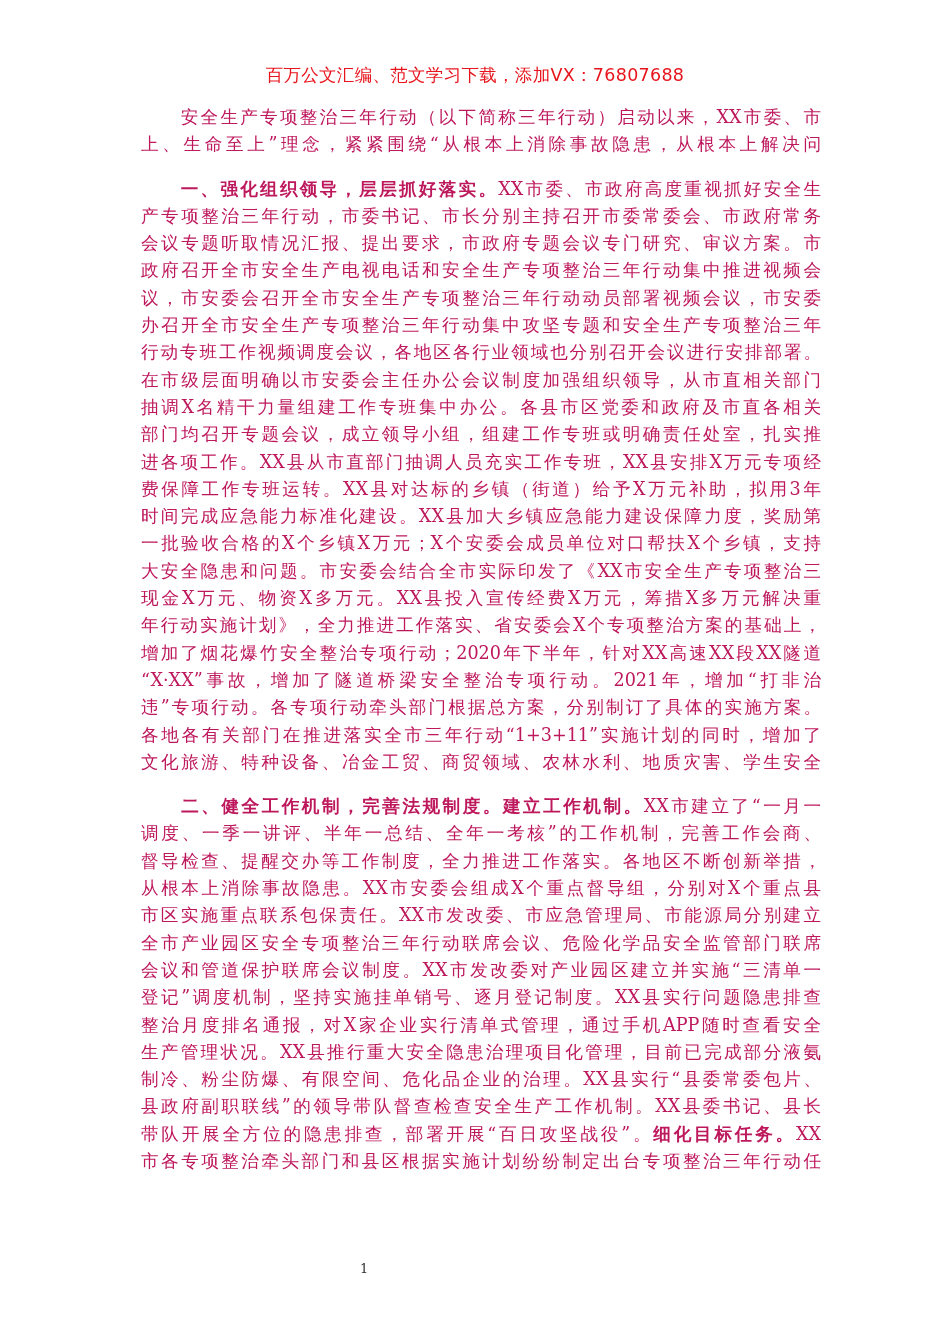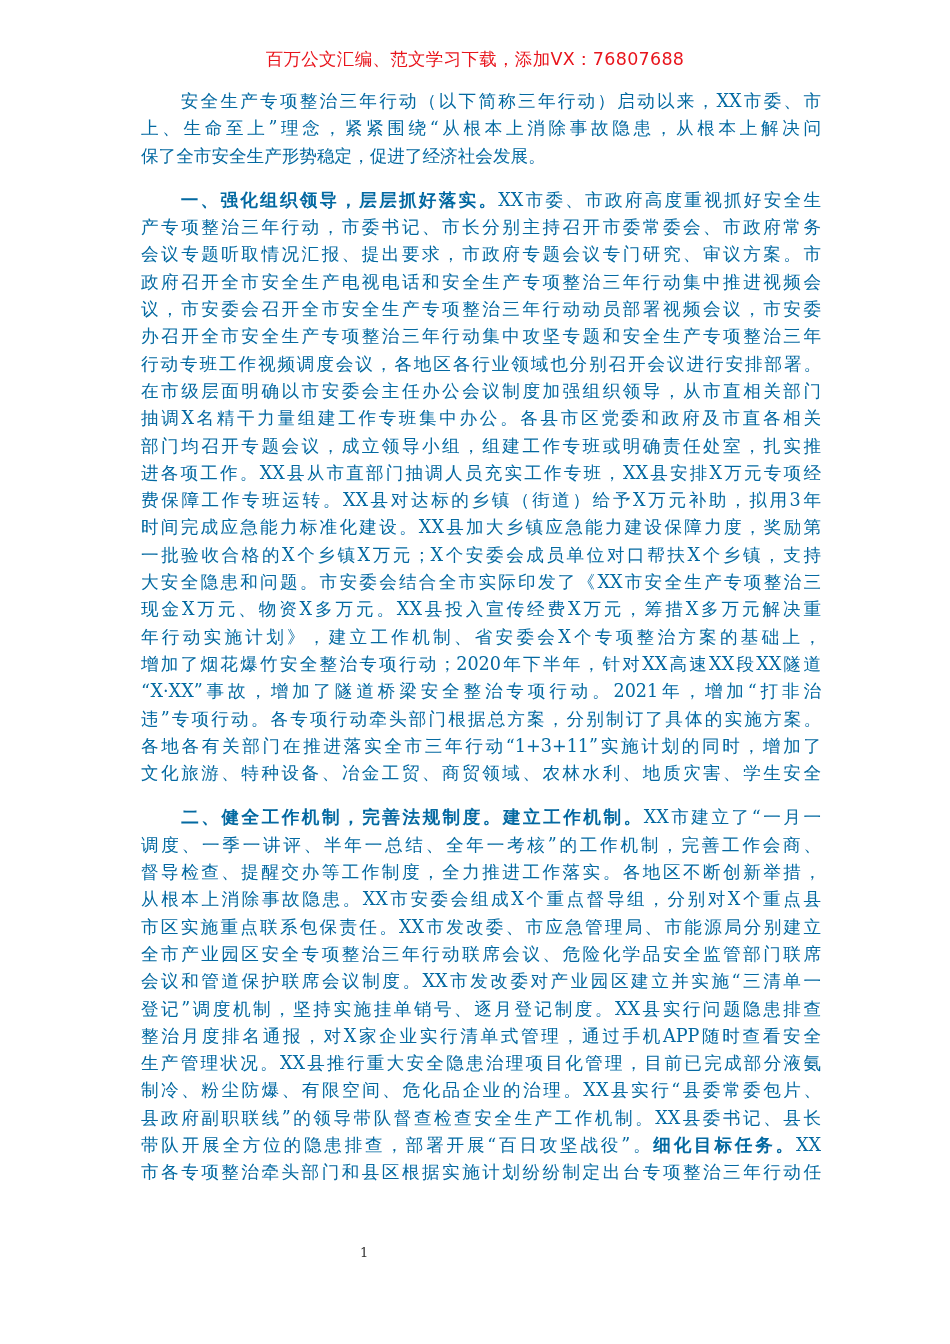--- a/index.html
+++ b/index.html
@@ -1,60 +1,59 @@
 <!DOCTYPE html>
 <html><head>
 <meta charset="utf-8">
 <style>
   html, body { margin:0; padding:0; background:#ffffff; }
   body { width:950px; height:1344px; position:relative; overflow:hidden; }
-  .page { position:absolute; left:0; top:0; width:950px; height:1092px; background:#fff; }
+  .page { position:absolute; left:0; top:16px; width:950px; height:1092px; background:#fff; }
   .banner { position:absolute; left:0; width:950px; top:47px; text-align:center;
     color:#e8141c; font-family:"DejaVu Sans", sans-serif; font-size:17.5px; letter-spacing:0.3px; }
   .body { position:absolute; left:141px; top:88px; width:680px;
-    font-family:"DejaVu Serif", serif; font-size:17.6px; color:#0369a1; }
+    font-family:"DejaVu Serif", serif; font-size:17.6px; color:#be185d; }
   .line { height:27.3px; line-height:27.3px; white-space:nowrap; text-align:justify; text-align-last:justify; }
   .line.last { text-align-last:left; }
   .gap { height:17px; }
   .b { font-weight:bold; font-family:Liberation Sans, sans-serif; }
   .pagenum { position:absolute; left:360px; top:1245px; font-family:"DejaVu Serif", serif; font-size:13px; color:#333; }
 </style>
 </head>
 <body>
 
 <div class="page">
   <div class="banner">百万公文汇编、范文学习下载，添加VX：76807688</div>
 
   <div class="body">
 
     <div>
       <div class="line">　　安全生产专项整治三年行动（以下简称三年行动）启动以来，XX市委、市</div>
       <div class="line">上、生命至上”理念，紧紧围绕“从根本上消除事故隐患，从根本上解决问</div>
-      <div class="line last">保了全市安全生产形势稳定，促进了经济社会发展。</div>
     </div>
     <div class="gap"></div>
 
     <div>
       <div class="line"><span class="b">　　一、强化组织领导，层层抓好落实。</span><span>XX市委、市政府高度重视抓好安全生</span></div>
       <div class="line">产专项整治三年行动，市委书记、市长分别主持召开市委常委会、市政府常务</div>
       <div class="line">会议专题听取情况汇报、提出要求，市政府专题会议专门研究、审议方案。市</div>
       <div class="line">政府召开全市安全生产电视电话和安全生产专项整治三年行动集中推进视频会</div>
       <div class="line">议，市安委会召开全市安全生产专项整治三年行动动员部署视频会议，市安委</div>
       <div class="line">办召开全市安全生产专项整治三年行动集中攻坚专题和安全生产专项整治三年</div>
       <div class="line">行动专班工作视频调度会议，各地区各行业领域也分别召开会议进行安排部署。</div>
       <div class="line">在市级层面明确以市安委会主任办公会议制度加强组织领导，从市直相关部门</div>
       <div class="line">抽调X名精干力量组建工作专班集中办公。各县市区党委和政府及市直各相关</div>
       <div class="line">部门均召开专题会议，成立领导小组，组建工作专班或明确责任处室，扎实推</div>
       <div class="line">进各项工作。XX县从市直部门抽调人员充实工作专班，XX县安排X万元专项经</div>
       <div class="line">费保障工作专班运转。XX县对达标的乡镇（街道）给予X万元补助，拟用3年</div>
       <div class="line">时间完成应急能力标准化建设。XX县加大乡镇应急能力建设保障力度，奖励第</div>
       <div class="line">一批验收合格的X个乡镇X万元；X个安委会成员单位对口帮扶X个乡镇，支持</div>
       <div class="line">大安全隐患和问题。市安委会结合全市实际印发了《XX市安全生产专项整治三</div>
       <div class="line">现金X万元、物资X多万元。XX县投入宣传经费X万元，筹措X多万元解决重</div>
-      <div class="line">年行动实施计划》，建立工作机制、省安委会X个专项整治方案的基础上，</div>
+      <div class="line">年行动实施计划》，全力推进工作落实、省安委会X个专项整治方案的基础上，</div>
       <div class="line">增加了烟花爆竹安全整治专项行动；2020年下半年，针对XX高速XX段XX隧道</div>
       <div class="line">“X·XX”事故，增加了隧道桥梁安全整治专项行动。2021年，增加“打非治</div>
       <div class="line">违”专项行动。各专项行动牵头部门根据总方案，分别制订了具体的实施方案。</div>
       <div class="line">各地各有关部门在推进落实全市三年行动“1+3+11”实施计划的同时，增加了</div>
       <div class="line">文化旅游、特种设备、冶金工贸、商贸领域、农林水利、地质灾害、学生安全</div>
     </div>
     <div class="gap"></div>
 
     <div>
       <div class="line"><span class="b">　　二、健全工作机制，完善法规制度。建立工作机制。</span><span>XX市建立了“一月一</span></div>

